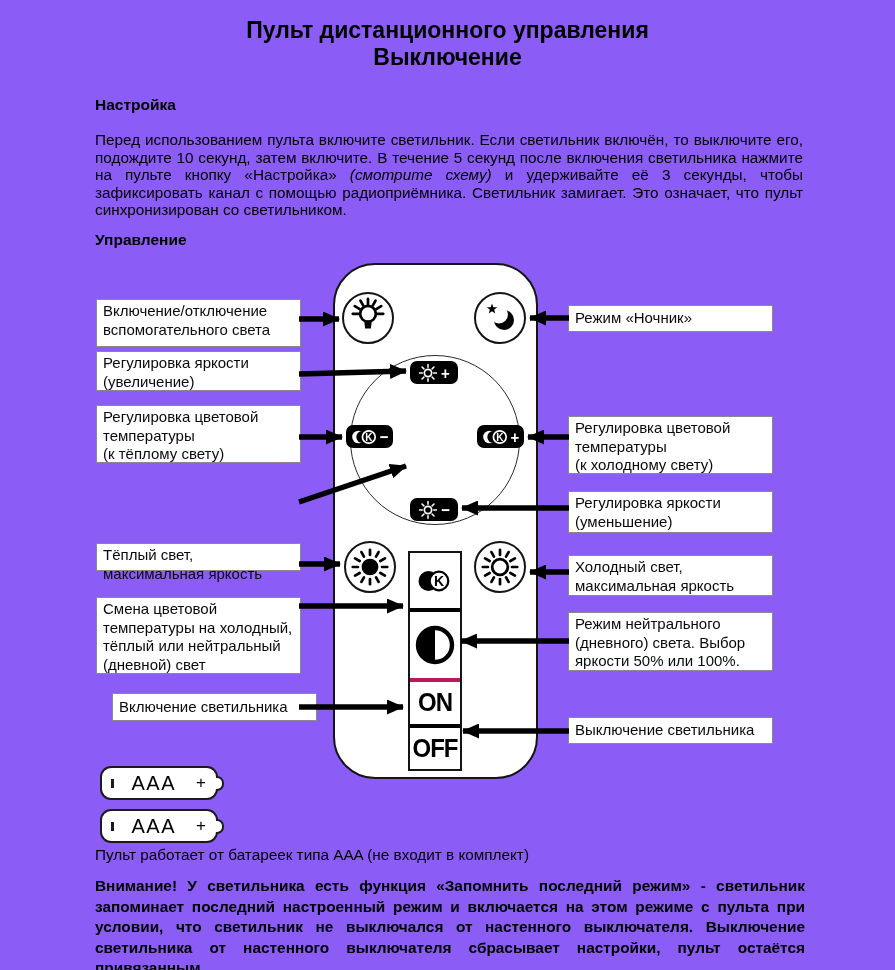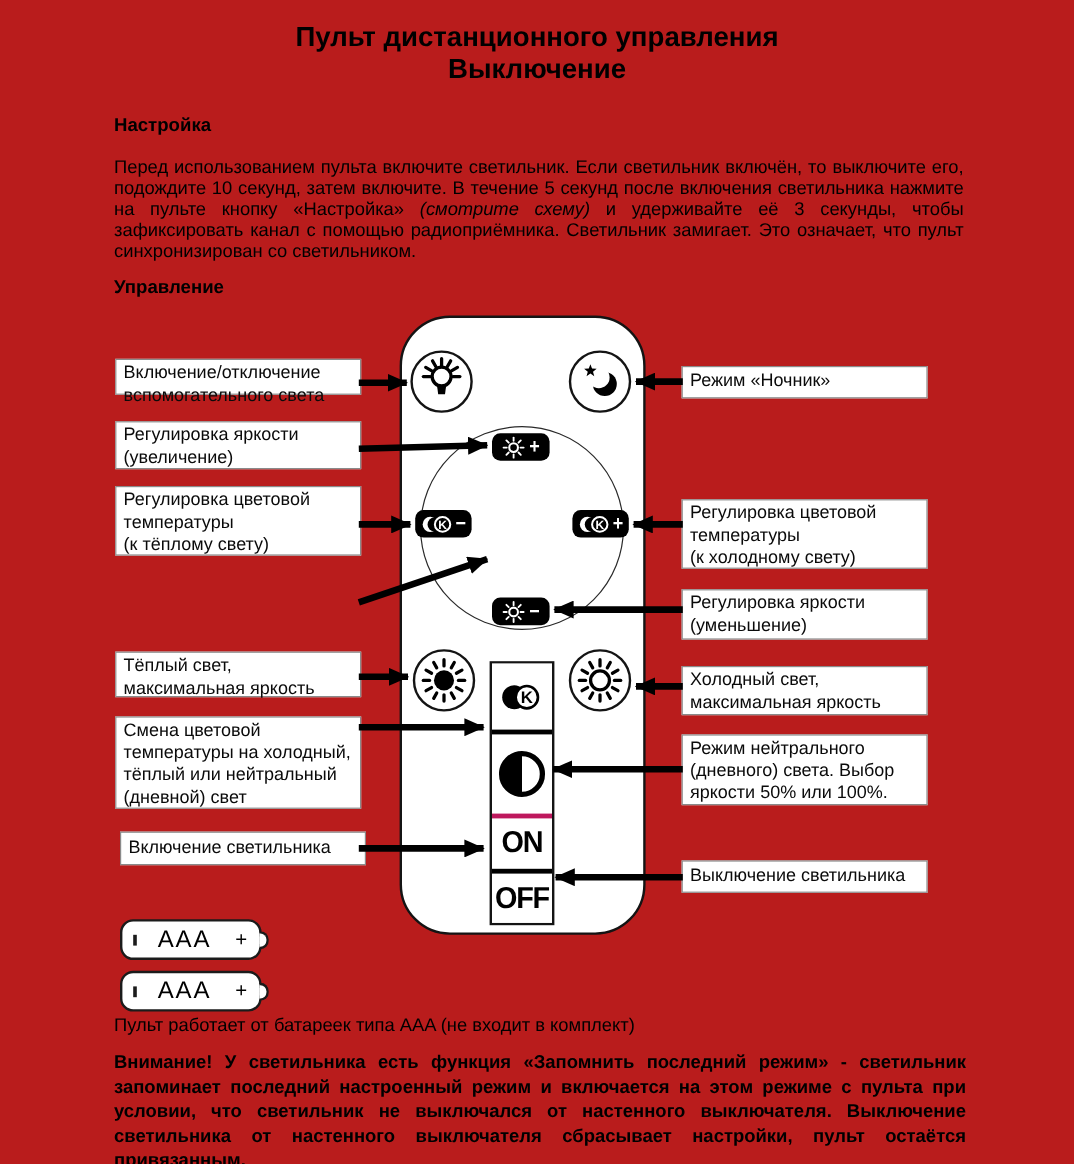--- a/index.html
+++ b/index.html
@@ -1,17 +1,17 @@
 <!DOCTYPE html>
 <html><head>
 <meta charset="utf-8">
 <style>
   html,body { margin:0; padding:0; background:#fff; }
   .page {
-    position:relative; width:895px; height:970px; background:#b91c1c;
+    position:relative; width:895px; height:970px; background:#8b5cf6;
     font-family:"Liberation Sans", sans-serif; color:#000; overflow:hidden;
   }
   .title {
     position:absolute; top:17px; left:0; width:100%; text-align:center;
     font-weight:bold; font-size:23px; line-height:27px;
   }
   .heading { position:absolute; left:95px; font-size:15.5px; font-weight:bold; }
   .para {
     position:absolute; left:95px; top:131px; width:708px;
     font-size:15.3px; line-height:17.6px; text-align:justify;
@@ -89,34 +89,34 @@
     <div>Пульт дистанционного управления</div>
     <div>Выключение</div>
   </div>
 
   <div class="heading" style="top:96px;">Настройка</div>
 
   <div class="para"><span>Перед использованием пульта включите светильник. Если светильник включён, то выключите его, подождите 10 секунд, затем включите. В течение 5 секунд после включения светильника нажмите на пульте кнопку «Настройка» </span><span class="it">(смотрите схему)</span><span> и удерживайте её 3 секунды, чтобы зафиксировать канал с помощью радиоприёмника. Светильник замигает. Это означает, что пульт синхронизирован со светильником.</span></div>
 
   <div class="heading" style="top:231px;">Управление</div>
 
-  <div class="label-box" style="left:96px; top:299px; height:30px;">Включение/отключение
+  <div class="label-box" style="left:96px; top:299px; height:48px;">Включение/отключение
 вспомогательного света</div>
   <div class="label-box" style="left:96px; top:351px; height:40px;">Регулировка яркости
 (увеличение)</div>
   <div class="label-box" style="left:96px; top:405px; height:58px;">Регулировка цветовой
 температуры
 (к тёплому свету)</div>
-  <div class="label-box" style="left:96px; top:543px; height:38px;">Тёплый свет,
+  <div class="label-box" style="left:96px; top:543px; height:28px;">Тёплый свет,
 максимальная яркость</div>
   <div class="label-box" style="left:96px; top:597px; height:77px;">Смена цветовой
 температуры на холодный,
 тёплый или нейтральный
 (дневной) свет</div>
-  <div class="label-box v1" style="left:100px; top:693px; height:28px;">Включение светильника</div>
+  <div class="label-box v1" style="left:112px; top:693px; height:28px;">Включение светильника</div>
 
   <div class="label-box v1" style="left:568px; top:305px; height:27px;">Режим «Ночник»</div>
   <div class="label-box" style="left:568px; top:416px; height:58px;">Регулировка цветовой
 температуры
 (к холодному свету)</div>
   <div class="label-box" style="left:568px; top:491px; height:42px;">Регулировка яркости
 (уменьшение)</div>
   <div class="label-box" style="left:568px; top:555px; height:41px;">Холодный свет,
 максимальная яркость</div>
   <div class="label-box" style="left:568px; top:612px; height:59px;">Режим нейтрального

